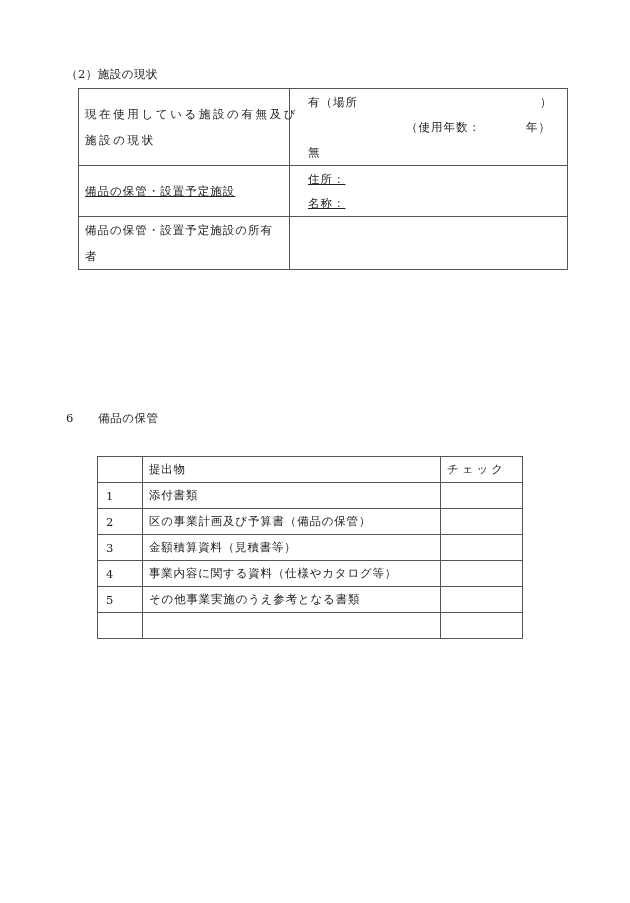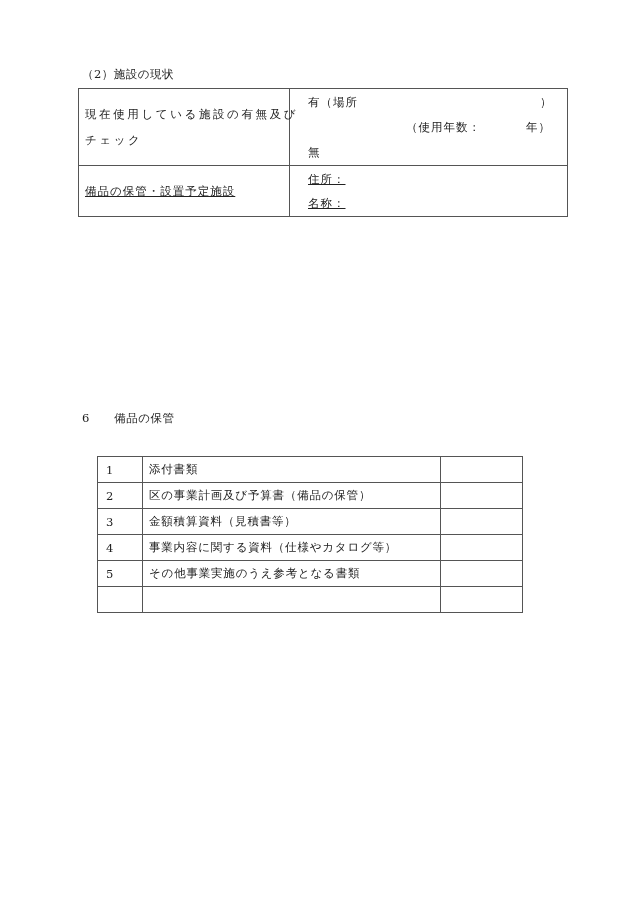--- a/index.html
+++ b/index.html
@@ -5,21 +5,21 @@
   * { margin: 0; padding: 0; box-sizing: border-box; }
   html, body { width: 630px; height: 903px; background: #ffffff; }
   body {
     position: relative;
     font-family: "DejaVu Serif", "Liberation Serif", serif;
     color: #222222;
     font-size: 11.5px;
     overflow: hidden;
   }
   .abs { position: absolute; }
-  .heading { white-space: nowrap; letter-spacing: 0.5px; margin-left: 16px; }
+  .heading { white-space: nowrap; letter-spacing: 0.5px; }
 
   
   .t1 {
     position: absolute;
     left: 78px; top: 88px;
     width: 489px;
     border-collapse: collapse;
     table-layout: fixed;
   }
   .t1 td {
@@ -75,57 +75,66 @@
 
 <table class="t1">
   <colgroup>
       <col class="c1">
       <col class="c2">
     </colgroup>
   <tbody>
       <tr class="r1">
     <td class="lbl">
       <span class="line">現在使用している施設の有無及び</span>
-      <span class="line">チェック</span>
+      <span class="line">施設の現状</span>
     </td>
     <td class="val">
       <span class="line">
         <span>有（場所</span>
         <span class="rparen">）</span>
       </span>
       <span class="line indent">
         <span>（使用年数：</span>
         <span class="rparen2">年）</span>
       </span>
       <span class="line">無</span>
     </td>
   </tr>
   <tr class="r2">
     <td class="lbl">備品の保管・設置予定施設</td>
     <td class="val">
       <span class="line">住所：</span>
       <span class="line">名称：</span>
     </td>
   </tr>
+  <tr class="r3">
+    <td class="lbl">備品の保管・設置予定施設の所有者</td>
+    <td class="val"></td>
+  </tr>
 </tbody>
   </table>
 
 <div class="abs heading" style="left:66px; top:411px;">
   <span>6</span>
   <span style="display:inline-block; width:16px;"></span>
   <span>備品の保管</span>
 </div>
 
 <table class="t2">
   <colgroup>
       <col class="n">
       <col class="d">
       <col class="c">
     </colgroup>
   <tbody>
+      <tr>
+    <td class="num"></td>
+    <td>提出物</td>
+    <td class="chk-head">チェック</td>
+  </tr>
   <tr>
     <td class="num">1</td>
     <td>添付書類</td>
     <td></td>
   </tr>
   <tr>
     <td class="num">2</td>
     <td>区の事業計画及び予算書（備品の保管）</td>
     <td></td>
   </tr>

